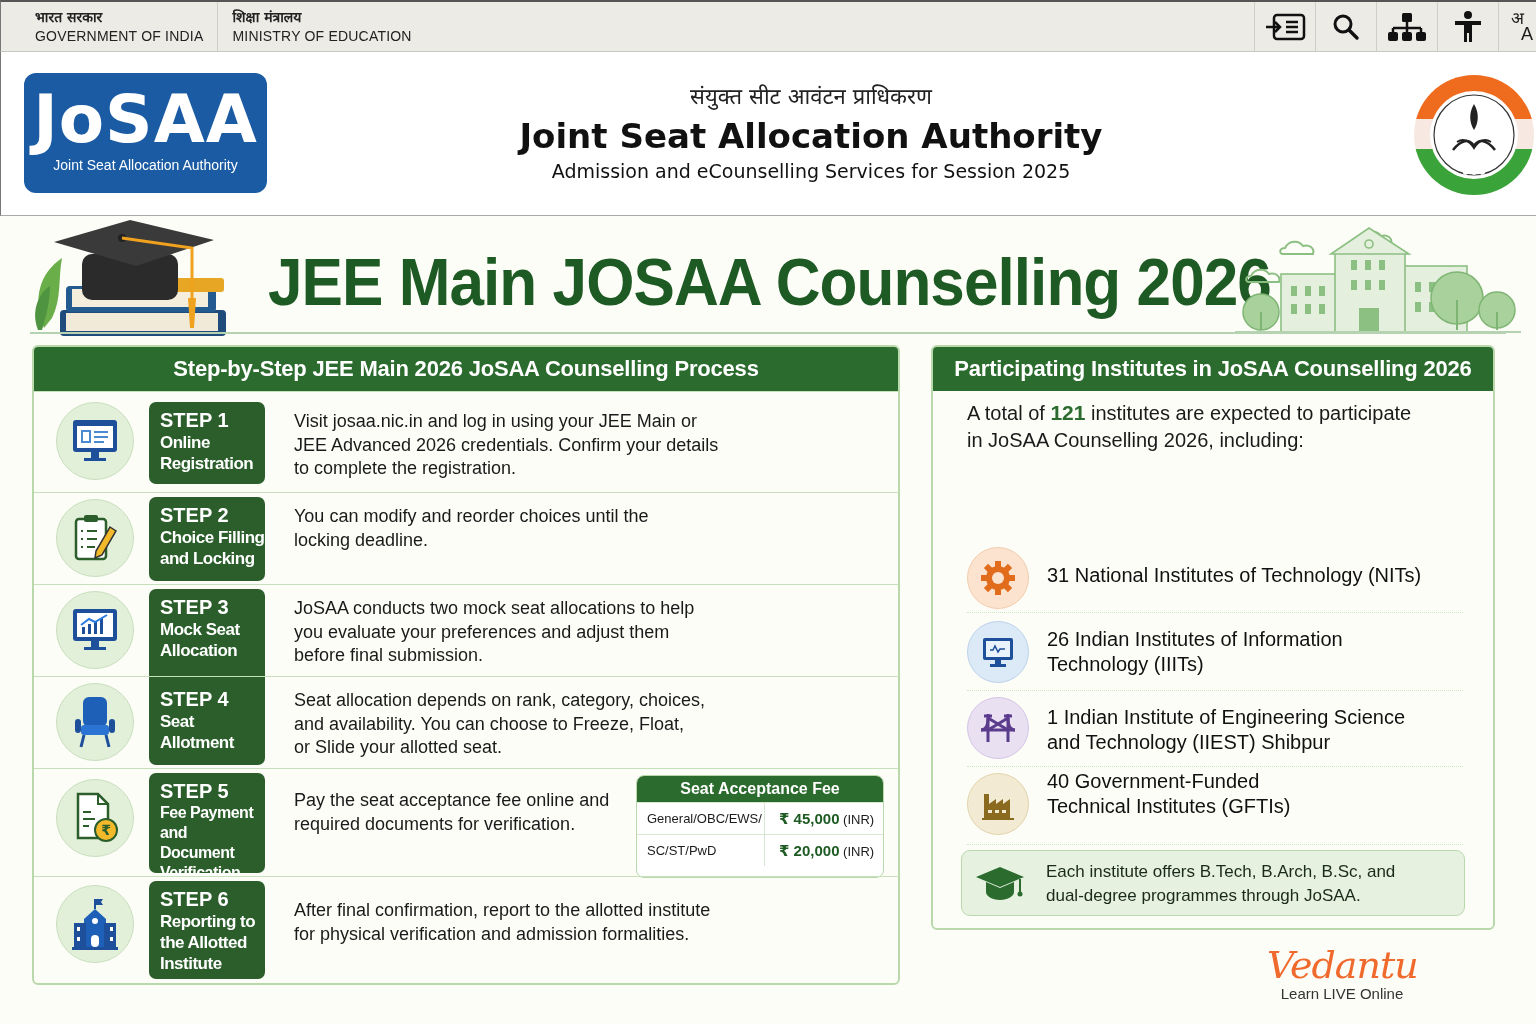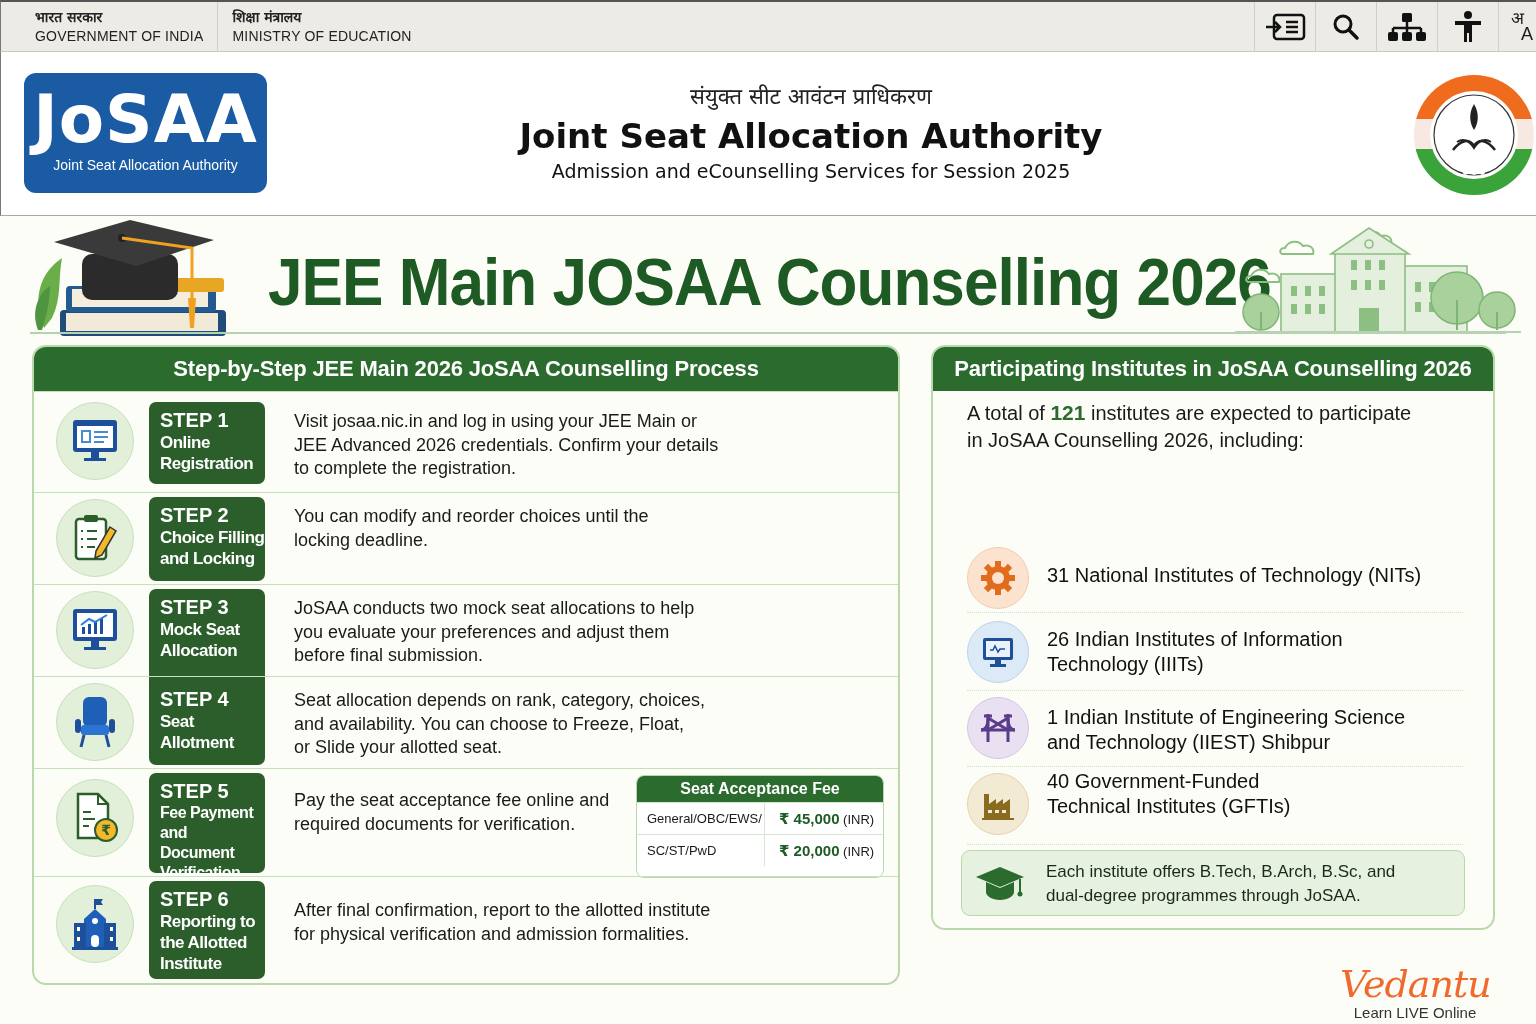--- a/index.html
+++ b/index.html
@@ -28,21 +28,21 @@
   .emblem { position: absolute; left: 1412px; top: 22px; width: 122px; height: 122px; }
 
   
   .banner { position: absolute; left: 0; top: 216px; width: 1536px; height: 124px; }
   .banner-title { position: absolute; left: 268px; top: 28px; font-family: "Liberation Sans", sans-serif; font-size: 66px; font-weight: bold; color: #1e5a23; letter-spacing: -1px; transform: scaleX(0.94); transform-origin: left; white-space: nowrap; }
   .banner-line { position: absolute; left: 30px; top: 116px; width: 1476px; height: 2px; background: #b5d3b0; }
   .cap-art { position: absolute; left: 14px; top: 2px; width: 240px; height: 120px; }
   .school-art { position: absolute; left: 1225px; top: 10px; width: 300px; height: 112px; }
 
   
-  .panel { position: absolute; background: #fdfdf8; border: 2px solid #b9d9ad; border-radius: 14px; overflow: hidden; }
+  .panel { position: absolute; background: #fdfdf8; border: 2px solid #b9d9ad; border-radius: 6px; overflow: hidden; }
   .panel-head { background: #2b6b2e; color: #fff; font-weight: bold; font-size: 22px; text-align: center; height: 44px; line-height: 44px; letter-spacing: -0.2px; }
   .left-panel { left: 32px; top: 345px; width: 868px; height: 640px; }
   .right-panel { left: 931px; top: 345px; width: 564px; height: 585px; }
 
   .step { position: absolute; left: 0; width: 864px; border-top: 1.5px solid #c5e0bb; }
   .step:first-of-type { border-top: none; }
   .step-icon { position: absolute; left: 22px; width: 78px; height: 78px; border-radius: 50%; background: #e2efd9; border: 1px solid #c8dfbd; display: flex; align-items: center; justify-content: center; }
   .step-badge { position: absolute; left: 115px; width: 116px; background: #2b5e2b; border-radius: 7px; color: #fff; padding: 6px 0 0 11px; }
   .step-num { font-size: 20px; font-weight: bold; line-height: 24px; }
   .step-name { font-size: 17px; line-height: 21px; font-weight: bold; letter-spacing: -0.5px; }
@@ -60,21 +60,21 @@
   .intro { position: absolute; left: 34px; top: 52px; width: 510px; font-size: 20px; line-height: 27px; color: #1a1a1a; }
   .intro .hl { color: #2b6b2e; font-weight: bold; font-size: 21px; }
   .inst { position: absolute; left: 34px; width: 496px; border-bottom: 1.5px dotted #cfe4c4; }
   .inst:last-of-type { border-bottom: none; }
   .inst-icon { position: absolute; left: 0; width: 62px; height: 62px; border-radius: 50%; display: flex; align-items: center; justify-content: center; }
   .inst-text { position: absolute; left: 80px; font-size: 20px; line-height: 25px; color: #111; }
   .note { position: absolute; left: 28px; top: 503px; width: 504px; height: 66px; border: 1.5px solid #b9d9ad; border-radius: 9px; background: #e6f1df; }
   .note-icon { position: absolute; left: 12px; top: 14px; }
   .note-text { position: absolute; left: 84px; top: 9px; font-size: 17px; line-height: 24px; color: #1a2a1a; }
 
-  .brand { position: absolute; left: 1340px; top: 945px; width: 150px; text-align: center; margin-top: 19px; }
+  .brand { position: absolute; left: 1267px; top: 945px; width: 150px; text-align: center; }
   .brand-name { font-family: "DejaVu Serif", serif; font-style: italic; font-size: 38px; color: #ef6a2c; line-height: 40px; letter-spacing: -1px; }
   .brand-tag { font-size: 15px; color: #333; line-height: 18px; }
 </style>
 </head>
 <body>
 
 <div class="govbar">
   <div class="gov-block">
     <div class="gov-hi">भारत सरकार</div>
     <div class="gov-en">GOVERNMENT OF INDIA</div>

